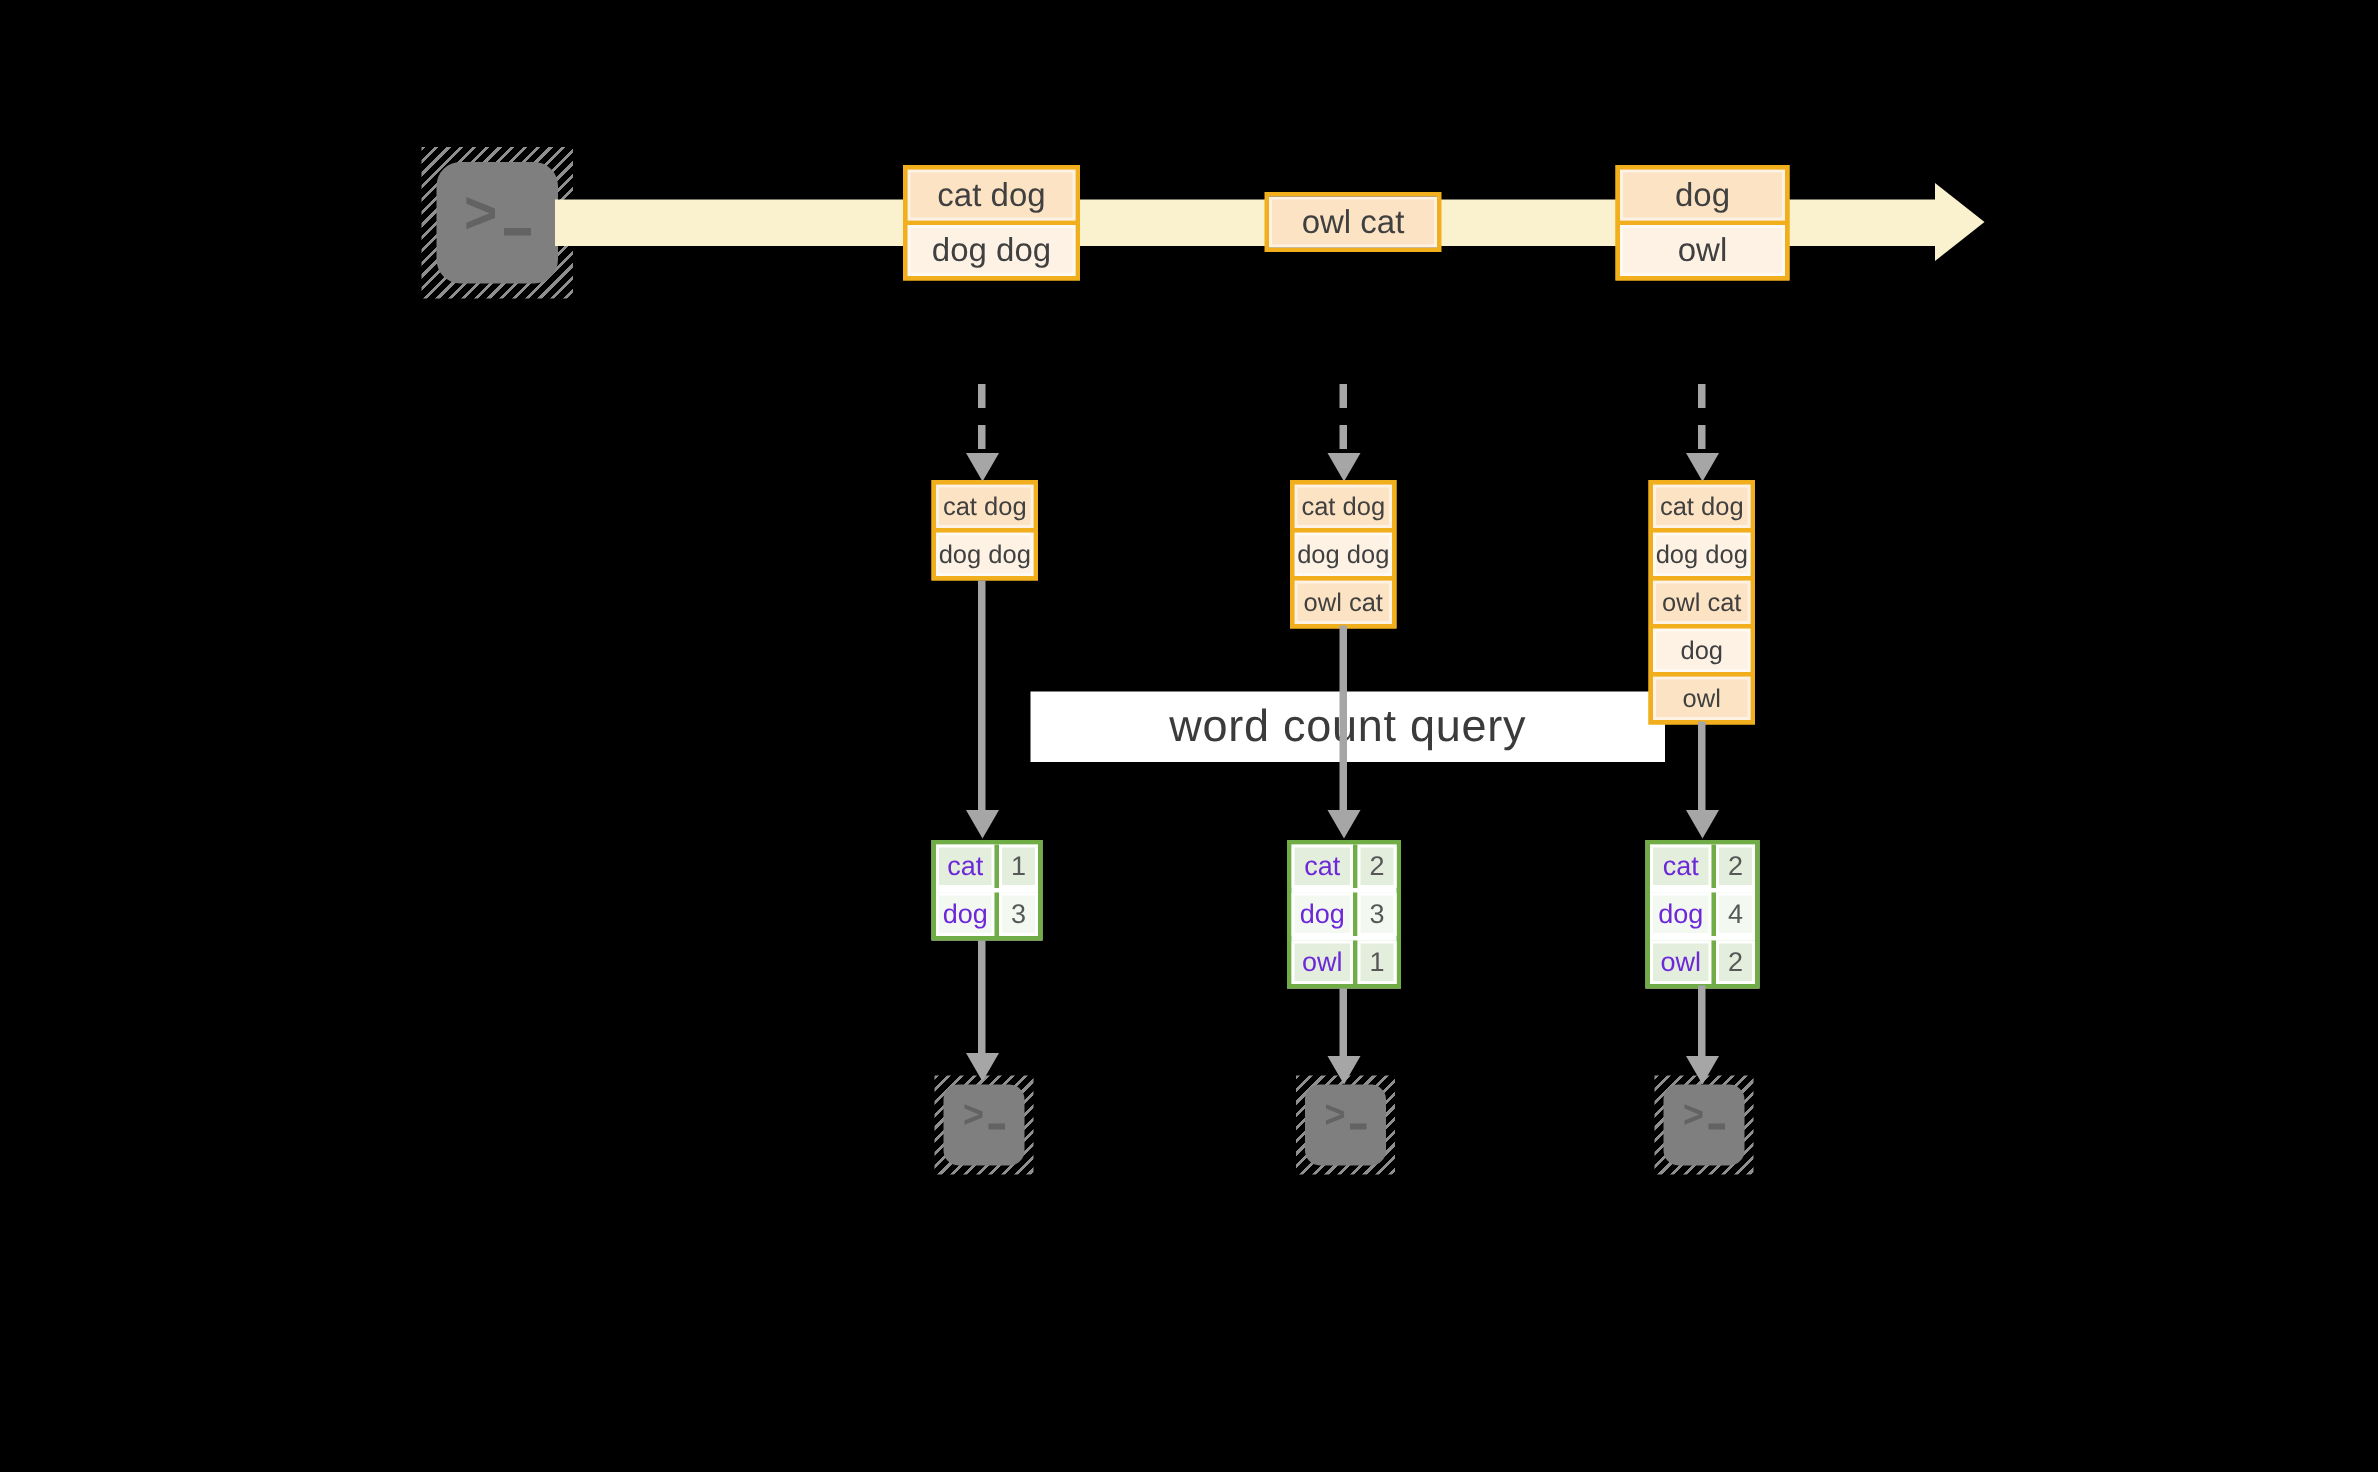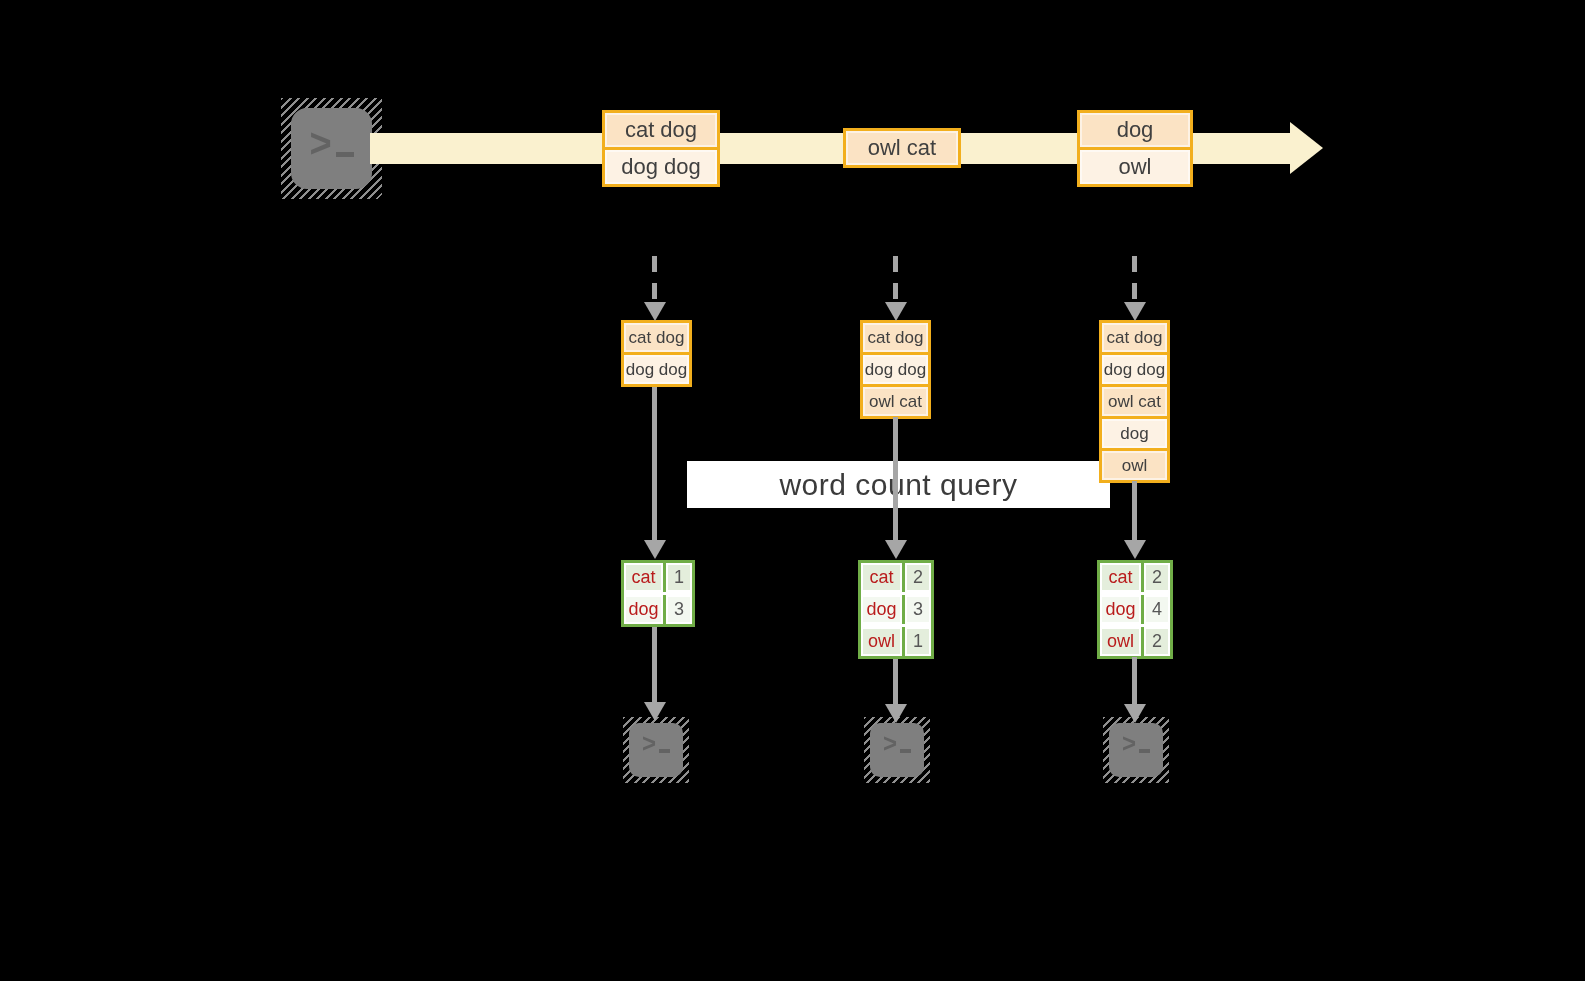--- a/index.html
+++ b/index.html
@@ -40,21 +40,21 @@
   .obox .row:nth-child(even){background:#FDF2E4;}
   .obox.batch .row{height:34px;line-height:34px;font-size:22px;}
   
   .gtab{
     position:absolute;z-index:3;border:3px solid #70AD47;background:#fff;
     display:flex;flex-direction:column;gap:3px;
   }
   .gtab .grow{display:flex;height:29px;}
   .gtab .gname{
     flex:1;border-right:3px solid #70AD47;background:#E4EEDC;
-    box-shadow:inset 0 0 0 2px #fff;color:#b91c1c;text-align:center;line-height:29px;font-size:18px;
+    box-shadow:inset 0 0 0 2px #fff;color:#6d28d9;text-align:center;line-height:29px;font-size:18px;
   }
   .gtab .gval{
     width:26px;background:#E4EEDC;box-shadow:inset 0 0 0 2px #fff;
     color:#575757;text-align:center;line-height:29px;font-size:18px;
   }
   .gtab .grow:nth-child(even) .gname,
   .gtab .grow:nth-child(even) .gval{background:#F3F8F0;}
   
   .dashline{
     position:absolute;width:5px;z-index:4;

